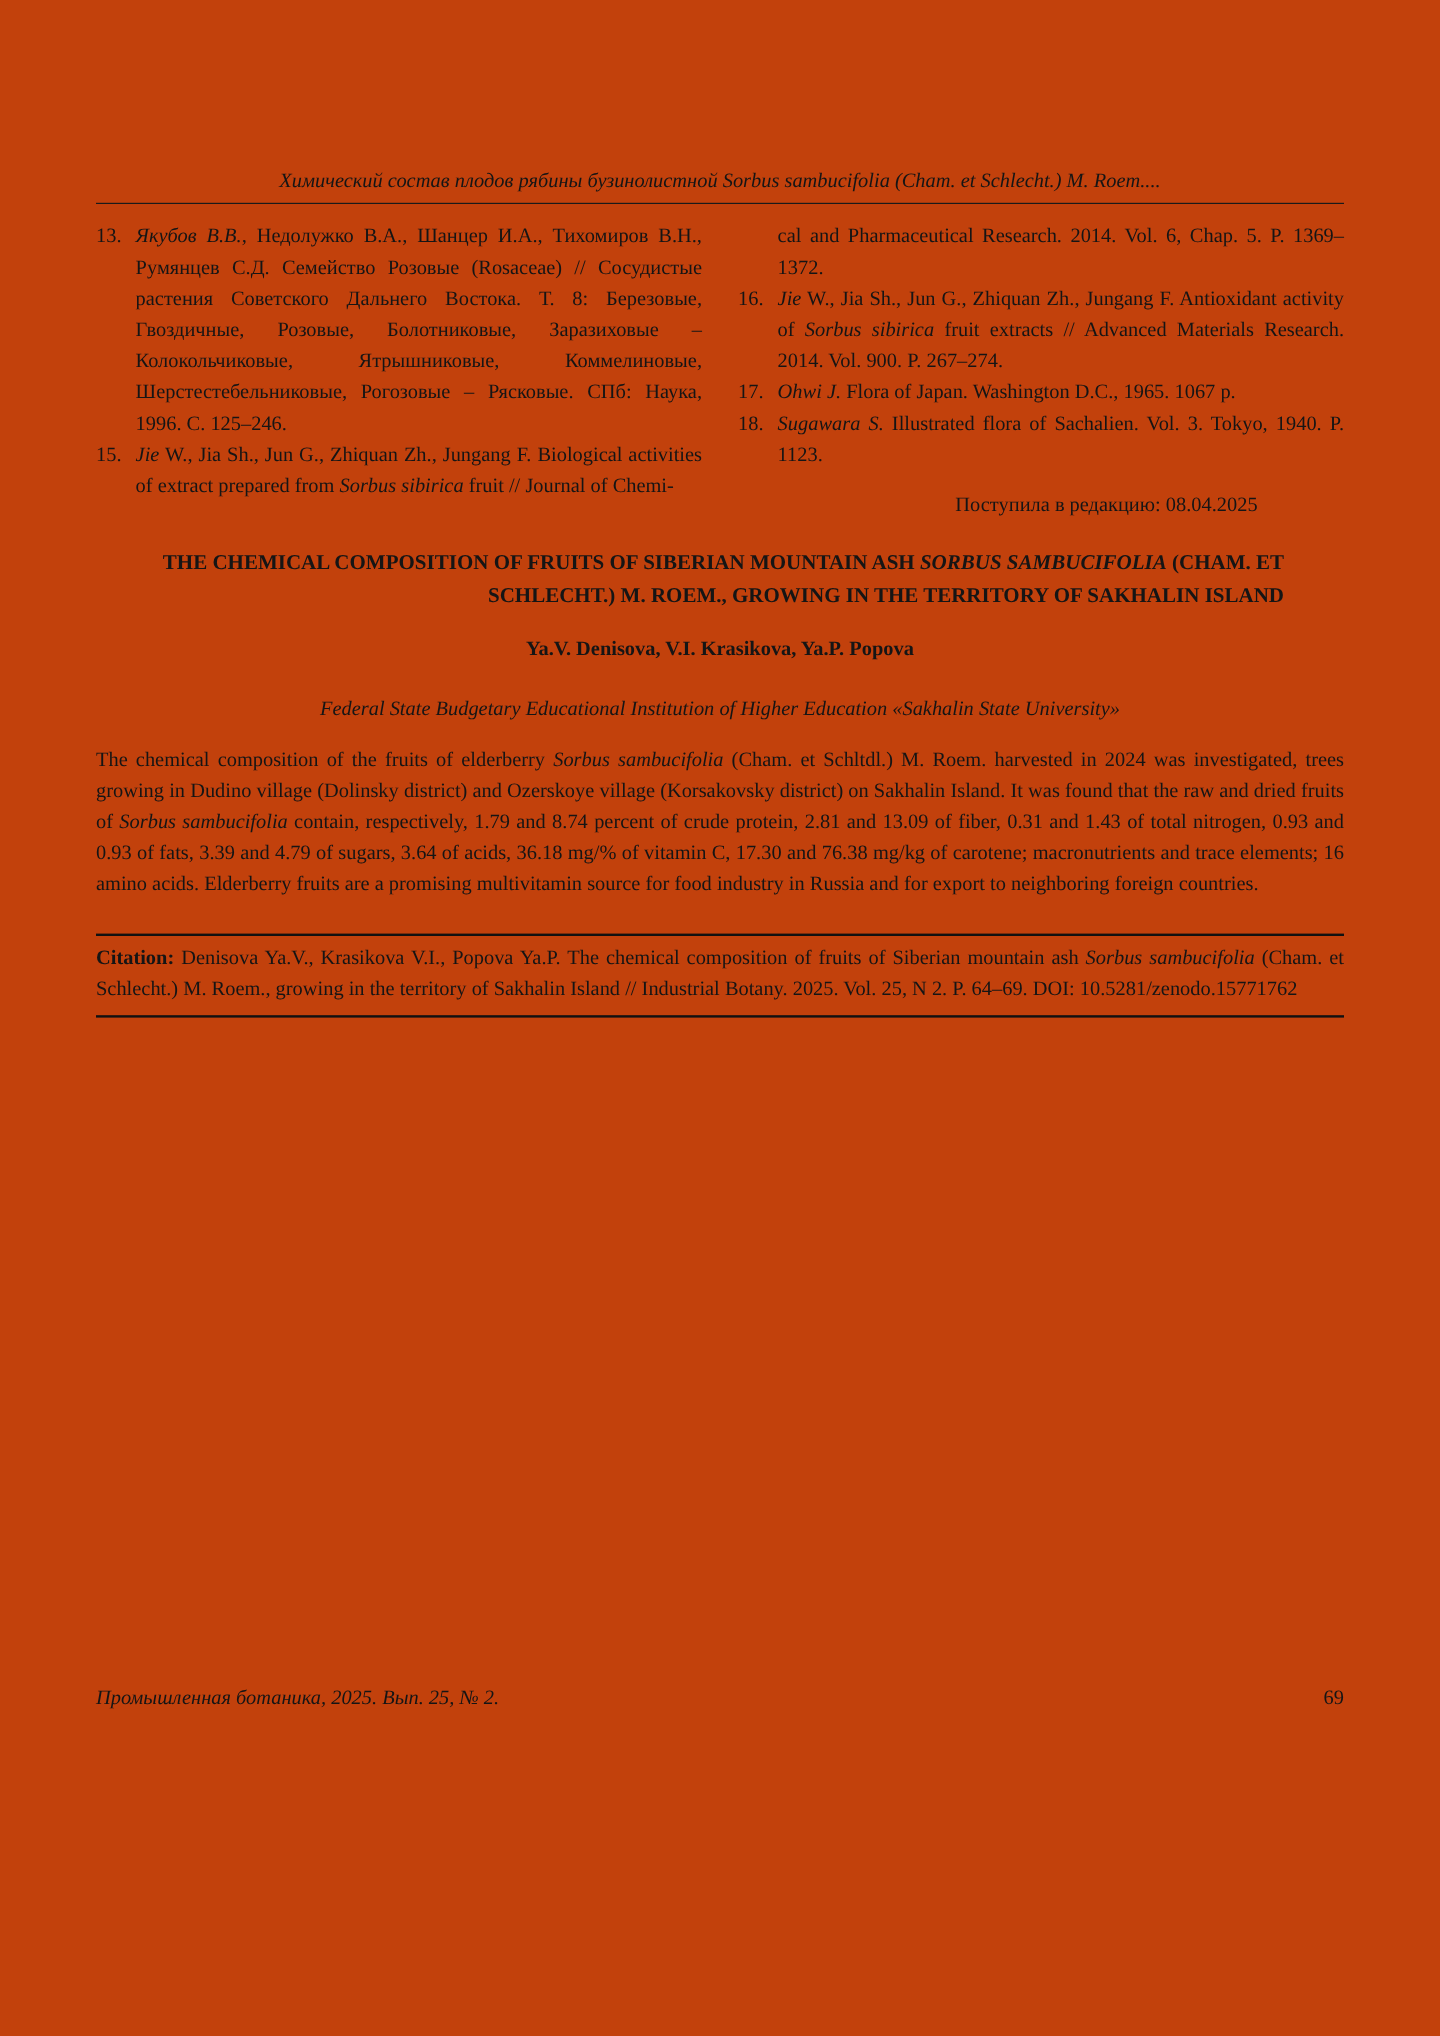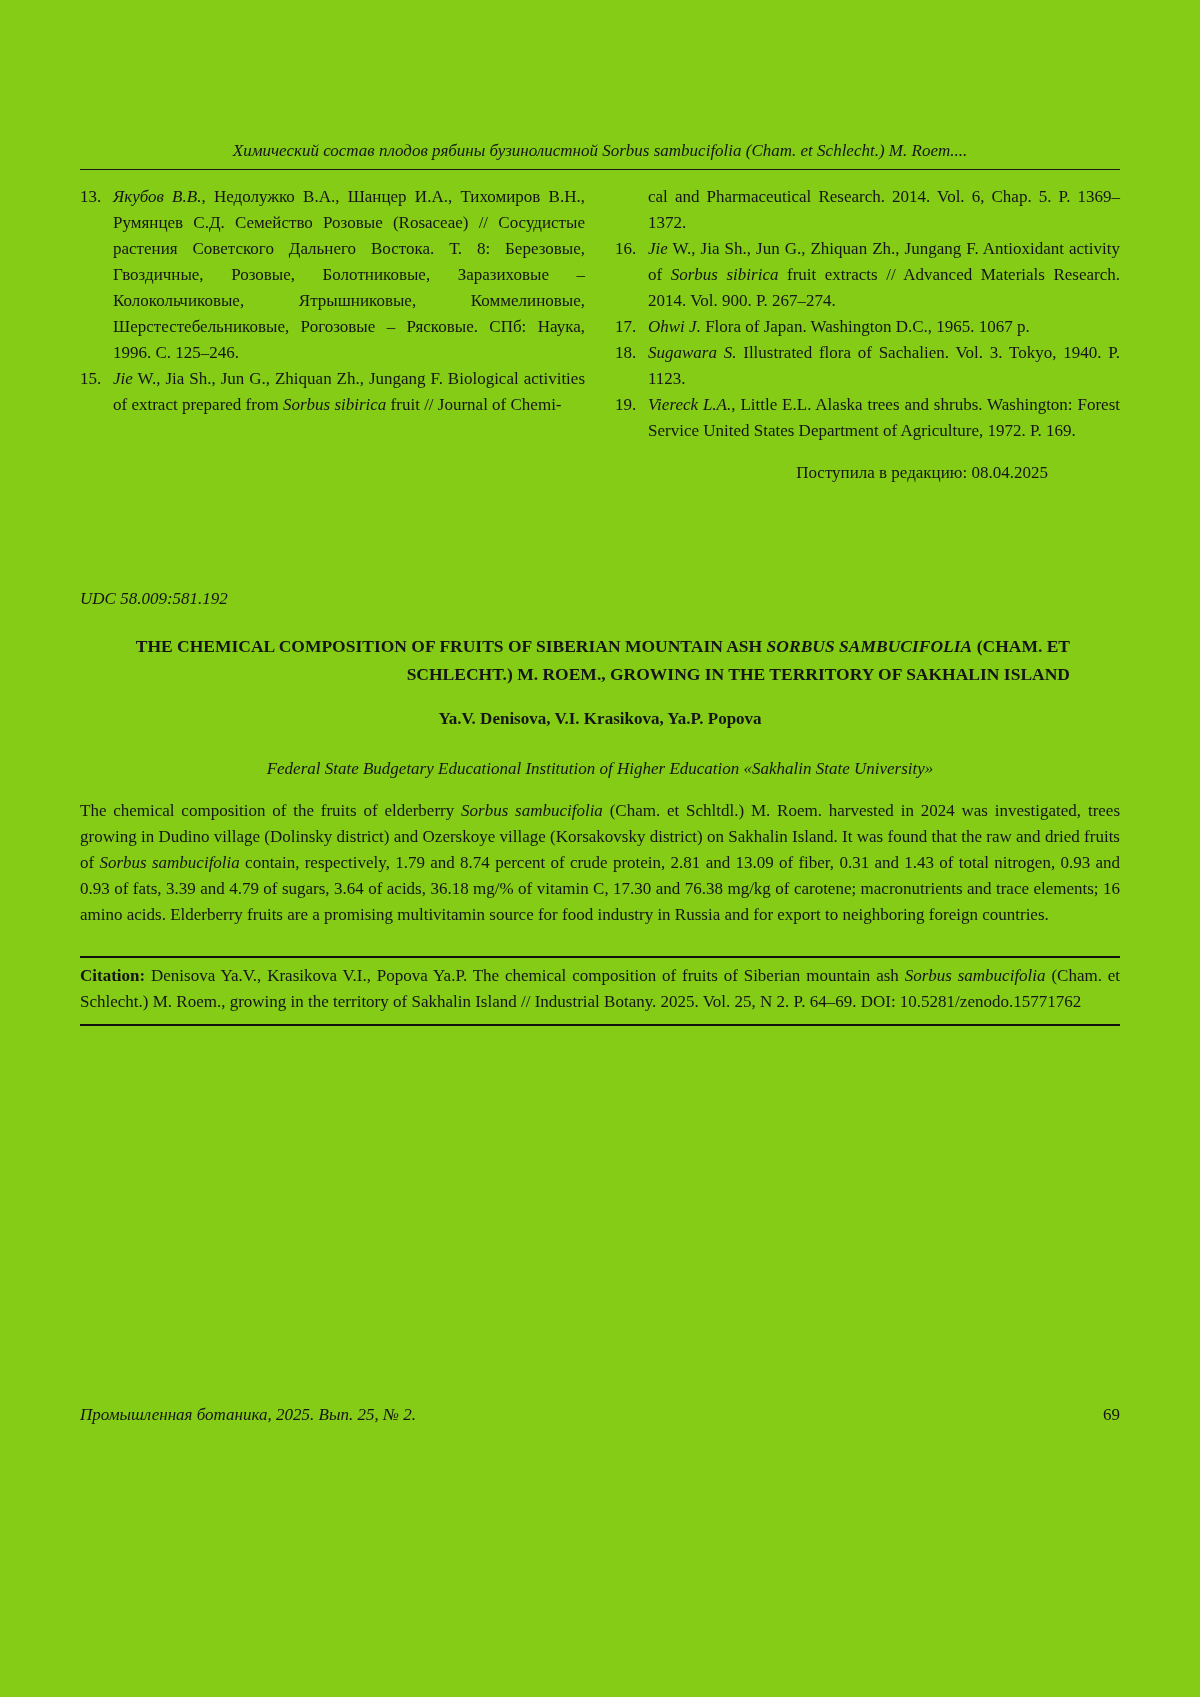--- a/index.html
+++ b/index.html
@@ -1,21 +1,21 @@
 <!DOCTYPE html>
 <html><head>
 <meta charset="utf-8">
 <style>
   html, body { margin: 0; padding: 0; background: #e8e8e8; }
   .page {
     position: relative;
     width: 1200px;
     height: 1697px;
     margin: 0 auto;
-    background: #84cc16;
+    background: #c2410c;
     box-sizing: border-box;
     padding: 138px 80px 0 80px;
     overflow: hidden;
     color: #151515;
     font-family: "Liberation Serif", "DejaVu Serif", serif;
     font-size: 17px;
     line-height: 26px;
   }
   .seg-i  { font-style: italic; }
   .seg-b  { font-weight: bold; }
@@ -112,26 +112,24 @@
   <div class="columns">
     <div class="col">
       <p class="ref"><span class="num">13.</span><span><span class="seg-i">Якубов В.В.</span><span>, Недолужко В.А., Шанцер И.А., Тихомиров В.Н., Румянцев С.Д. Семейство Розовые (Rosaceae) // Сосудистые растения Советского Дальнего Востока. Т. 8: Березовые, Гвоздичные, Розовые, Болотниковые, Заразиховые – Колокольчиковые, Ятрышниковые, Коммелиновые, Шерстестебельниковые, Рогозовые – Рясковые. СПб: Наука, 1996. С. 125–246.</span></span></p>
       <p class="ref"><span class="num">15.</span><span><span class="seg-i">Jie</span><span> W., Jia Sh., Jun G., Zhiquan Zh., Jungang F. Biological activities of extract prepared from </span><span class="seg-i">Sorbus sibirica</span><span> fruit // Journal of Chemi-</span></span></p>
     </div>
     <div class="col">
       <p class="ref"><span class="num"></span><span><span>cal and Pharmaceutical Research. 2014. Vol. 6, Chap. 5. P. 1369–1372.</span></span></p>
       <p class="ref"><span class="num">16.</span><span><span class="seg-i">Jie</span><span> W., Jia Sh., Jun G., Zhiquan Zh., Jungang F. Antioxidant activity of </span><span class="seg-i">Sorbus sibirica</span><span> fruit extracts // Advanced Materials Research. 2014. Vol. 900. P. 267–274.</span></span></p>
       <p class="ref"><span class="num">17.</span><span><span class="seg-i">Ohwi J.</span><span> Flora of Japan. Washington D.C., 1965. 1067 p.</span></span></p>
       <p class="ref"><span class="num">18.</span><span><span class="seg-i">Sugawara S.</span><span> Illustrated flora of Sachalien. Vol. 3. Tokyo, 1940. P. 1123.</span></span></p>
-      <p class="ref"><span class="num">19.</span><span><span class="seg-i">Viereck L.A.</span><span>, Little E.L. Alaska trees and shrubs. Washington: Forest Service United States Department of Agriculture, 1972. P. 169.</span></span></p>
       <p class="received">Поступила в редакцию: 08.04.2025</p>
     </div>
   </div>
 
-  <div class="udc">UDC 58.009:581.192</div>
 
   <h1 class="title"><span>THE CHEMICAL COMPOSITION OF FRUITS OF SIBERIAN MOUNTAIN ASH </span><span class="seg-i">SORBUS SAMBUCIFOLIA</span><span> (CHAM. ET SCHLECHT.) M. ROEM., GROWING IN THE TERRITORY OF SAKHALIN ISLAND</span></h1>
 
   <div class="authors">Ya.V. Denisova, V.I. Krasikova, Ya.P. Popova</div>
 
   <div class="affiliation">Federal State Budgetary Educational Institution of Higher Education «Sakhalin State University»</div>
 
   <p class="abstract"><span>The chemical composition of the fruits of elderberry </span><span class="seg-i">Sorbus sambucifolia</span><span> (Cham. et Schltdl.) M. Roem. harvested in 2024 was investigated, trees growing in Dudino village (Dolinsky district) and Ozerskoye village (Korsakovsky district) on Sakhalin Island. It was found that the raw and dried fruits of </span><span class="seg-i">Sorbus sambucifolia</span><span> contain, respectively, 1.79 and 8.74 percent of crude protein, 2.81 and 13.09 of fiber, 0.31 and 1.43 of total nitrogen, 0.93 and 0.93 of fats, 3.39 and 4.79 of sugars, 3.64 of acids, 36.18 mg/% of vitamin C, 17.30 and 76.38 mg/kg of carotene; macronutrients and trace elements; 16 amino acids. Elderberry fruits are a promising multivitamin source for food industry in Russia and for export to neighboring foreign countries.</span></p>
 
 

